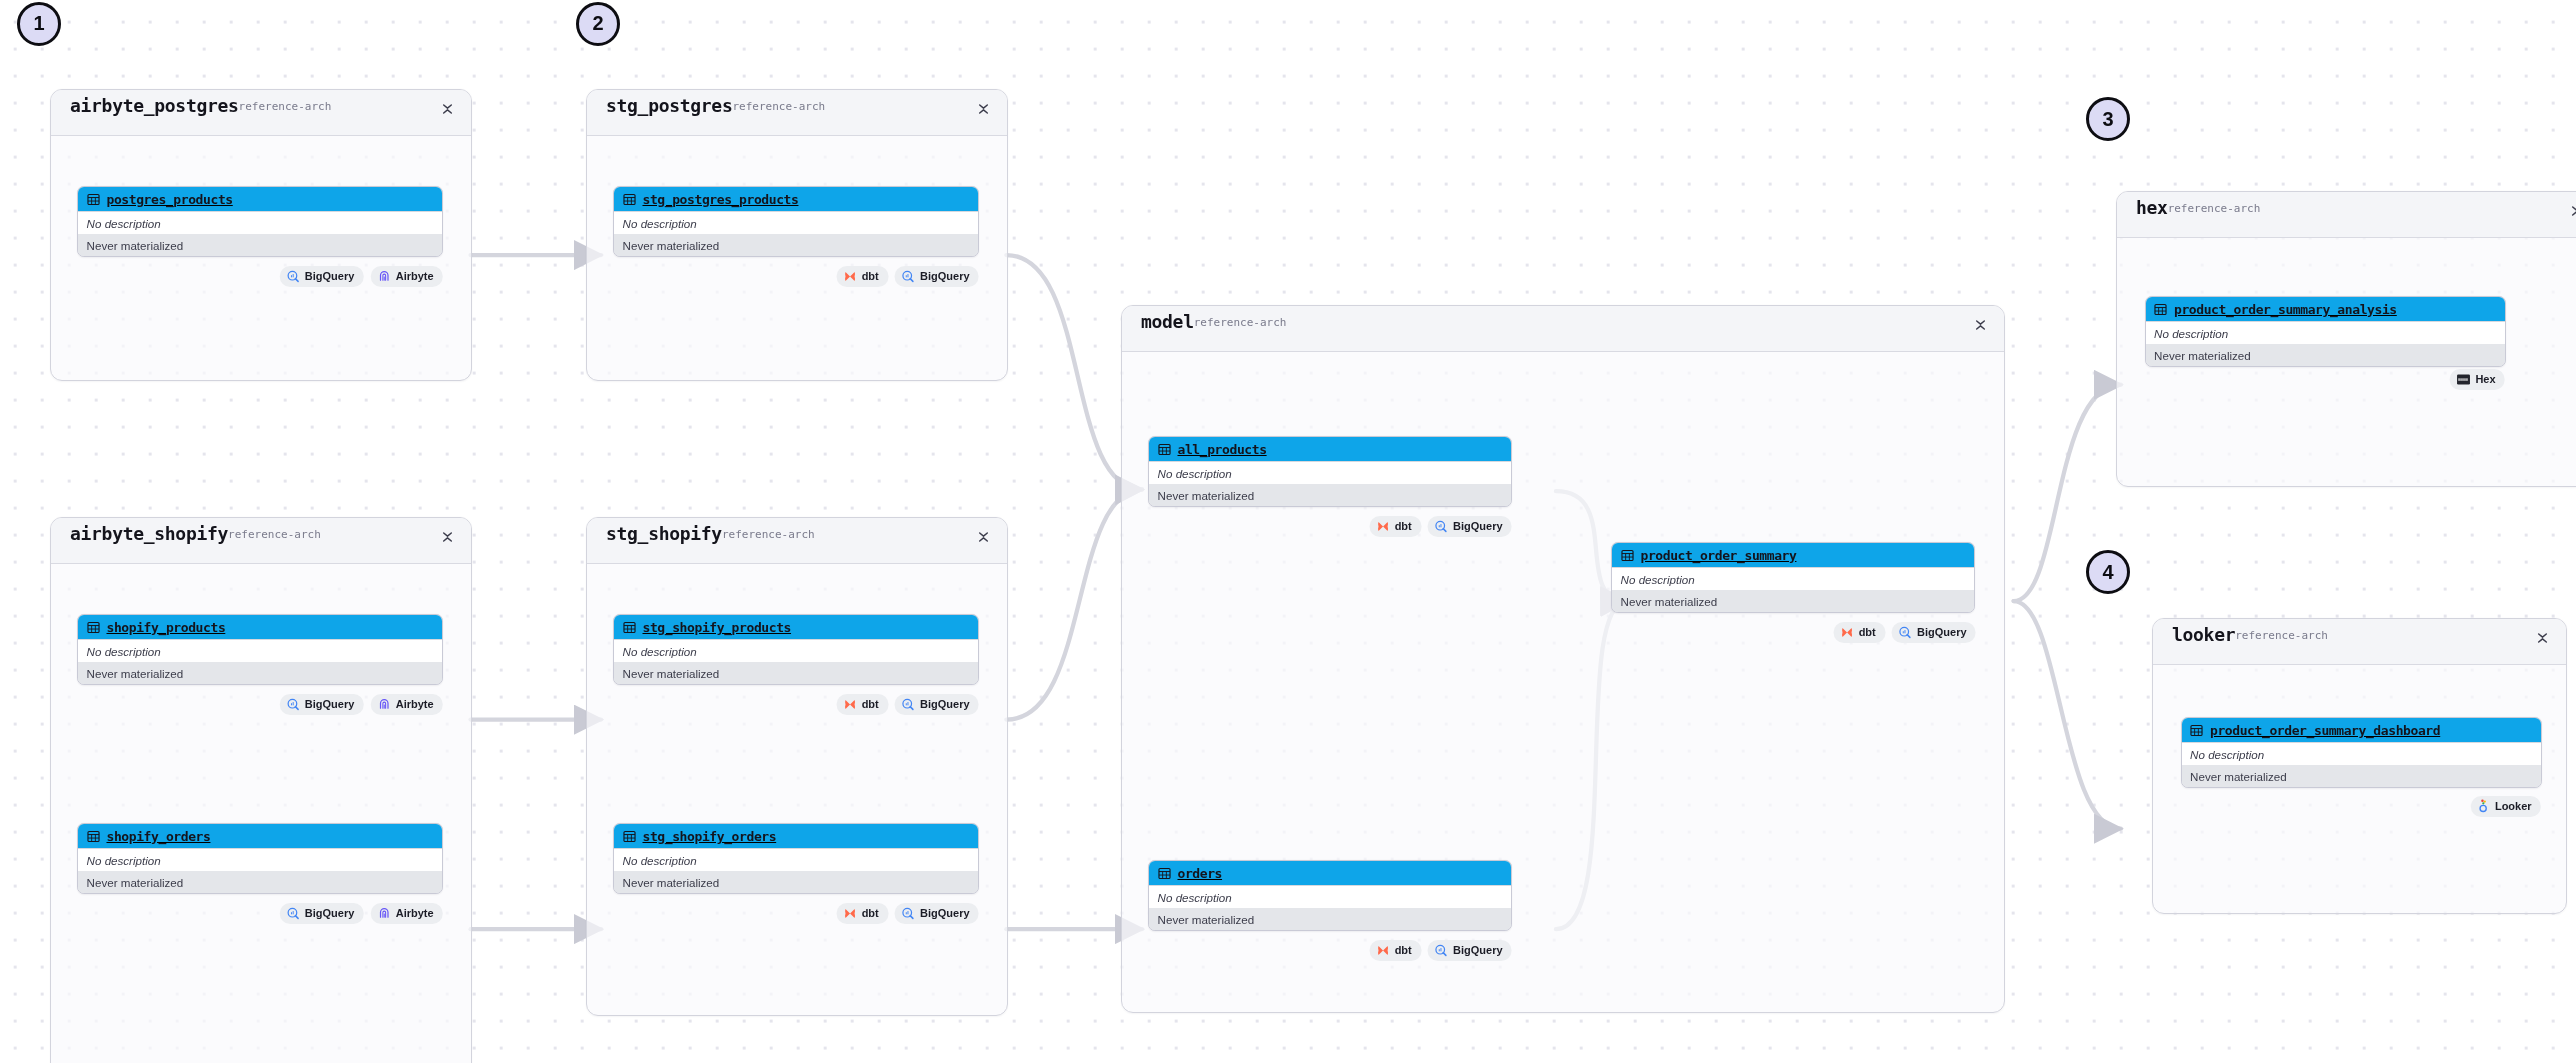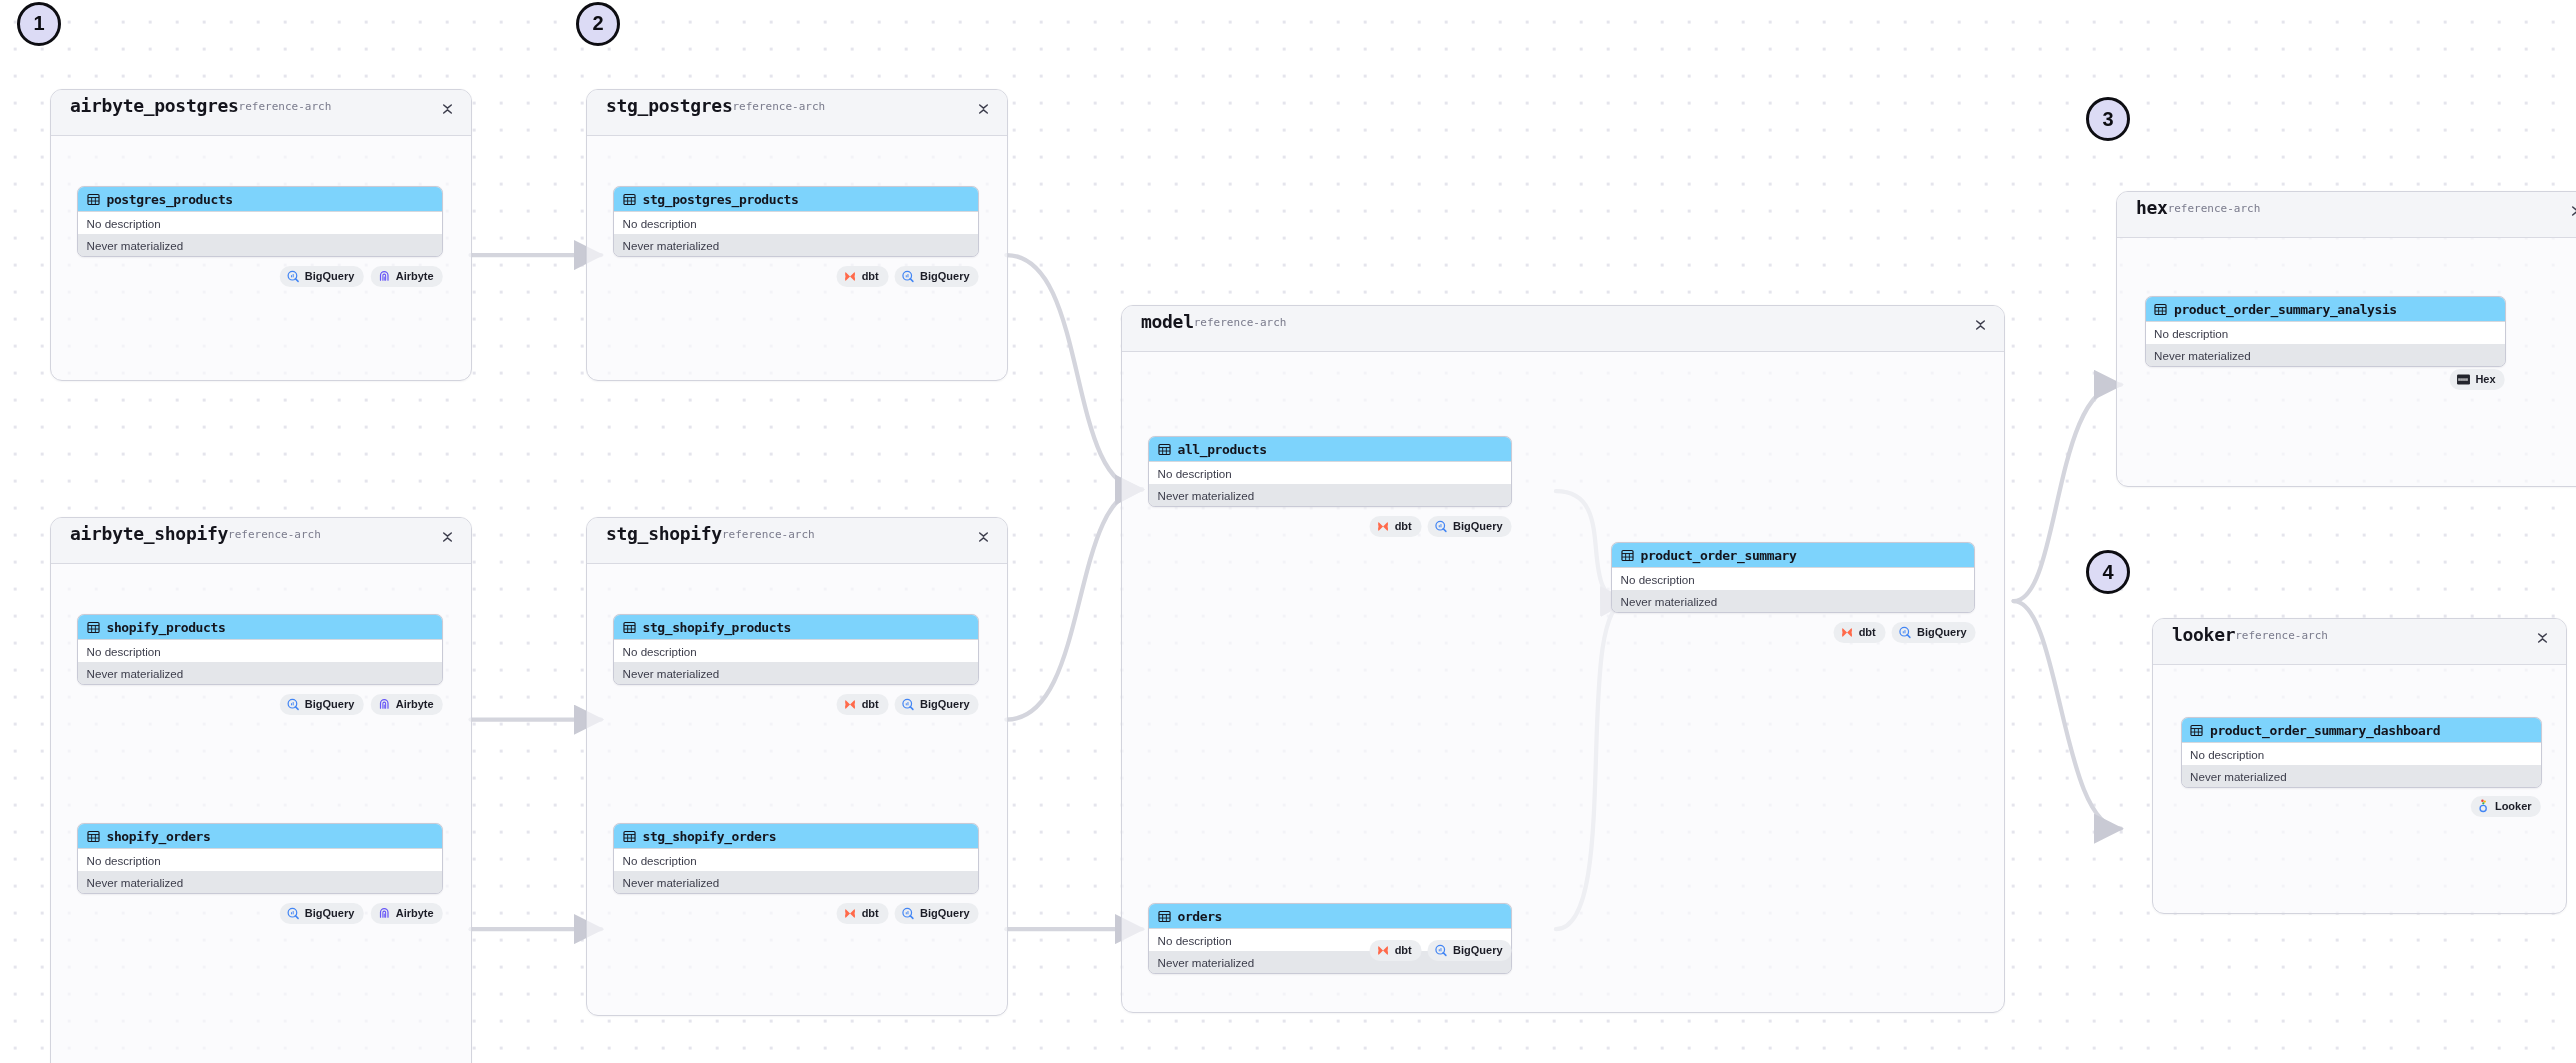--- a/index.html
+++ b/index.html
@@ -89,42 +89,43 @@
     overflow: hidden;
     box-shadow: 0 0.9px 1.7px rgba(20,20,40,0.06);
   }
   .node-head {
     box-sizing: border-box;
     height: 25px;
     padding: 0 8.6px;
     display: flex;
     align-items: center;
     gap: 6.9px;
-    background: #7dd3fc;
+    background: #0ea5e9;
     border-bottom: 0.9px solid #d6d8de;
+    text-decoration: underline;
   }
   .node-name {
     font-family: "DejaVu Sans Mono", "Liberation Mono", monospace;
     font-size: 13px;
     font-weight: 700;
     color: #14141c;
     letter-spacing: -0.4px;
     white-space: nowrap;
   }
   .node-row {
     box-sizing: border-box;
     height: 22px;
     padding: 0 8.6px;
     display: flex;
     align-items: center;
     font-size: 11.6px;
     color: #3b3c4a;
     white-space: nowrap;
   }
-  .node-row.desc { background: #ffffff; }
+  .node-row.desc { background: #ffffff; font-style: italic; }
   .node-row.mat  { background: #e4e6ea; }
 
   
   .chips {
     position: absolute;
     display: flex;
     gap: 6.9px;
     z-index: 3;
   }
   .chip {
@@ -480,21 +481,21 @@
             <div class="chip">
               <svg width="13" height="13" viewBox="0 0 16 16">
       <circle cx="7" cy="7" r="5.3" fill="none" stroke="#4285f4" stroke-width="1.5"></circle>
       <line x1="10.6" y1="10.6" x2="14" y2="14" stroke="#4285f4" stroke-width="1.8" stroke-linecap="round"></line>
       <rect x="5.2" y="6.4" width="1.2" height="2.6" fill="#4285f4"></rect>
       <rect x="7.3" y="5.0" width="1.2" height="4.0" fill="#4285f4"></rect>
     </svg>
               <span>BigQuery</span>
             </div>
           </div>
-          <div class="node" style="left: 26px; top: 508px; width: 364px; margin-top: 43px;">
+          <div class="node" style="left: 26px; top: 508px; width: 364px;">
             <div class="node-head">
          <svg width="13" height="13" viewBox="0 0 16 16">
       <rect x="1.2" y="1.8" width="13.6" height="12.4" rx="1.4" fill="none" stroke="#14141c" stroke-width="1.4"></rect>
       <line x1="1.2" y1="5.6" x2="14.8" y2="5.6" stroke="#14141c" stroke-width="1.2"></line>
       <line x1="1.2" y1="9.9" x2="14.8" y2="9.9" stroke="#14141c" stroke-width="1.1"></line>
       <line x1="5.7" y1="5.6" x2="5.7" y2="14.2" stroke="#14141c" stroke-width="1.1"></line>
       <line x1="10.3" y1="5.6" x2="10.3" y2="14.2" stroke="#14141c" stroke-width="1.1"></line>
     </svg>
          <span class="node-name">orders</span>
        </div>

